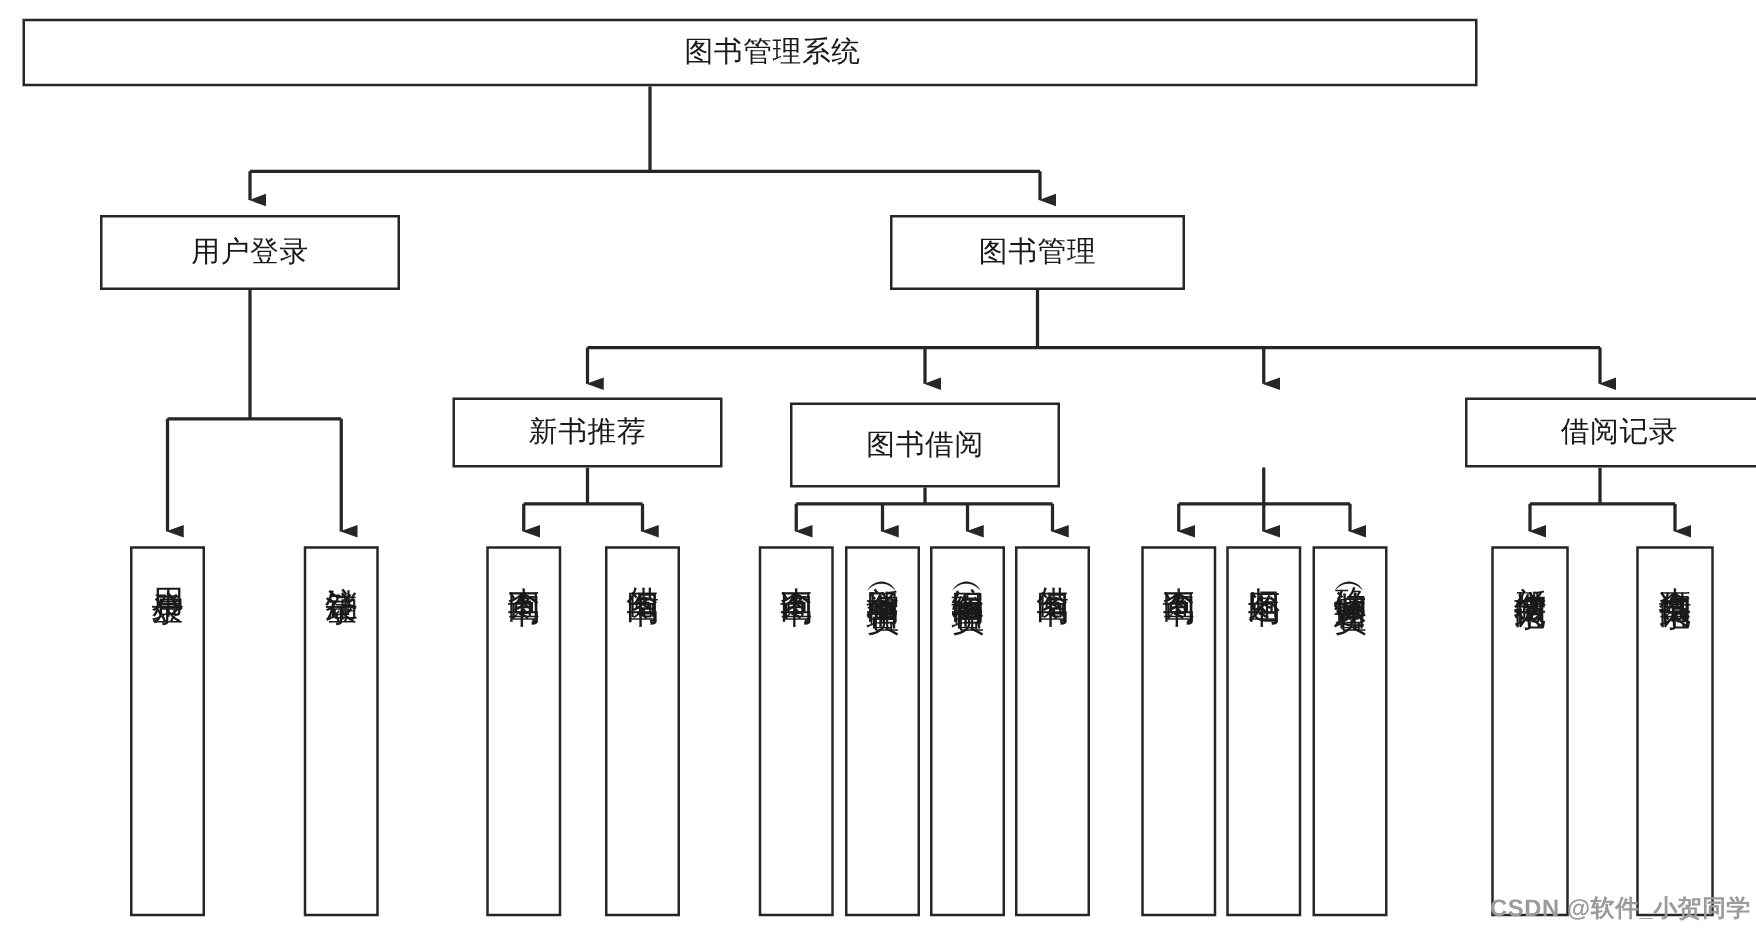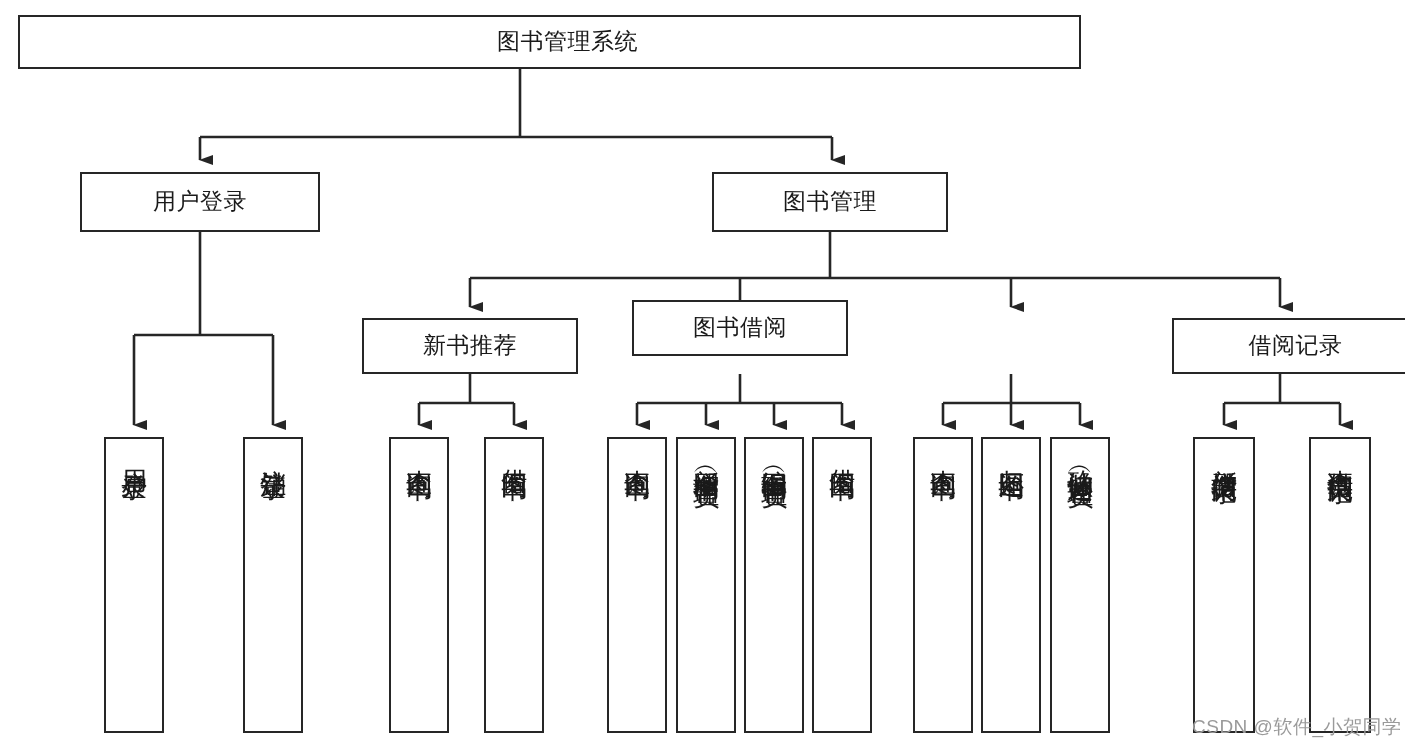--- a/index.html
+++ b/index.html
@@ -55,20 +55,21 @@
     font-size: 26px;
     line-height: 1.05;
     letter-spacing: 2px;
   }
   .watermark {
     position: absolute;
     font-size: 19px;
     color: #9a9a9a;
     white-space: nowrap;
     letter-spacing: 0.5px;
+    font-weight: bold;
   }
 </style>
 </head>
 <body>
 
 <div id="canvas">
 
   <svg id="edges" viewBox="0 0 1405 747" width="1405" height="747">
     <defs>
       <marker id="arrow" viewBox="0 0 12 14" refX="6" refY="13" markerWidth="12" markerHeight="14" orient="auto-start-reverse" markerUnits="userSpaceOnUse">
@@ -112,35 +113,35 @@
       <path d="M 1011 403 L 1011 425" marker-end="url(#arrow)"></path>
       <path d="M 1080 403 L 1080 425" marker-end="url(#arrow)"></path>
 
       <path d="M 1280 374 L 1280 403"></path>
       <path d="M 1224 403 L 1340 403"></path>
       <path d="M 1224 403 L 1224 425" marker-end="url(#arrow)"></path>
       <path d="M 1340 403 L 1340 425" marker-end="url(#arrow)"></path>
     </g>
   </svg>
 
-  <div class="node horiz" style="left:18px; top:15px; width:1063px; height:54px;padding-left:36px;">
+  <div class="node horiz" style="left:18px; top:15px; width:1164px; height:54px;padding-left:36px;">
     <span class="node-label">图书管理系统</span>
   </div>
 
   <div class="node horiz" style="left:80px; top:172px; width:240px; height:60px;">
     <span class="node-label">用户登录</span>
   </div>
   <div class="node horiz" style="left:362px; top:318px; width:216px; height:56px;">
     <span class="node-label">新书推荐</span>
   </div>
 
   <div class="node horiz" style="left:712px; top:172px; width:236px; height:60px;">
     <span class="node-label">图书管理</span>
   </div>
-  <div class="node horiz" style="left:632px; top:300px; width:216px; height:56px;">
+  <div class="node horiz" style="left:632px; top:322px; width:216px; height:68px;">
     <span class="node-label">图书借阅</span>
   </div>
   <div class="node horiz" style="left:1172px; top:318px; width:247px; height:56px;">
     <span class="node-label">借阅记录</span>
   </div>
 
   <div class="node vert" style="left:104px; top:437px; width:60px; height:296px;">
     <span class="node-label">用户登录</span>
   </div>
   <div class="node vert" style="left:243px; top:437px; width:60px; height:296px;">

